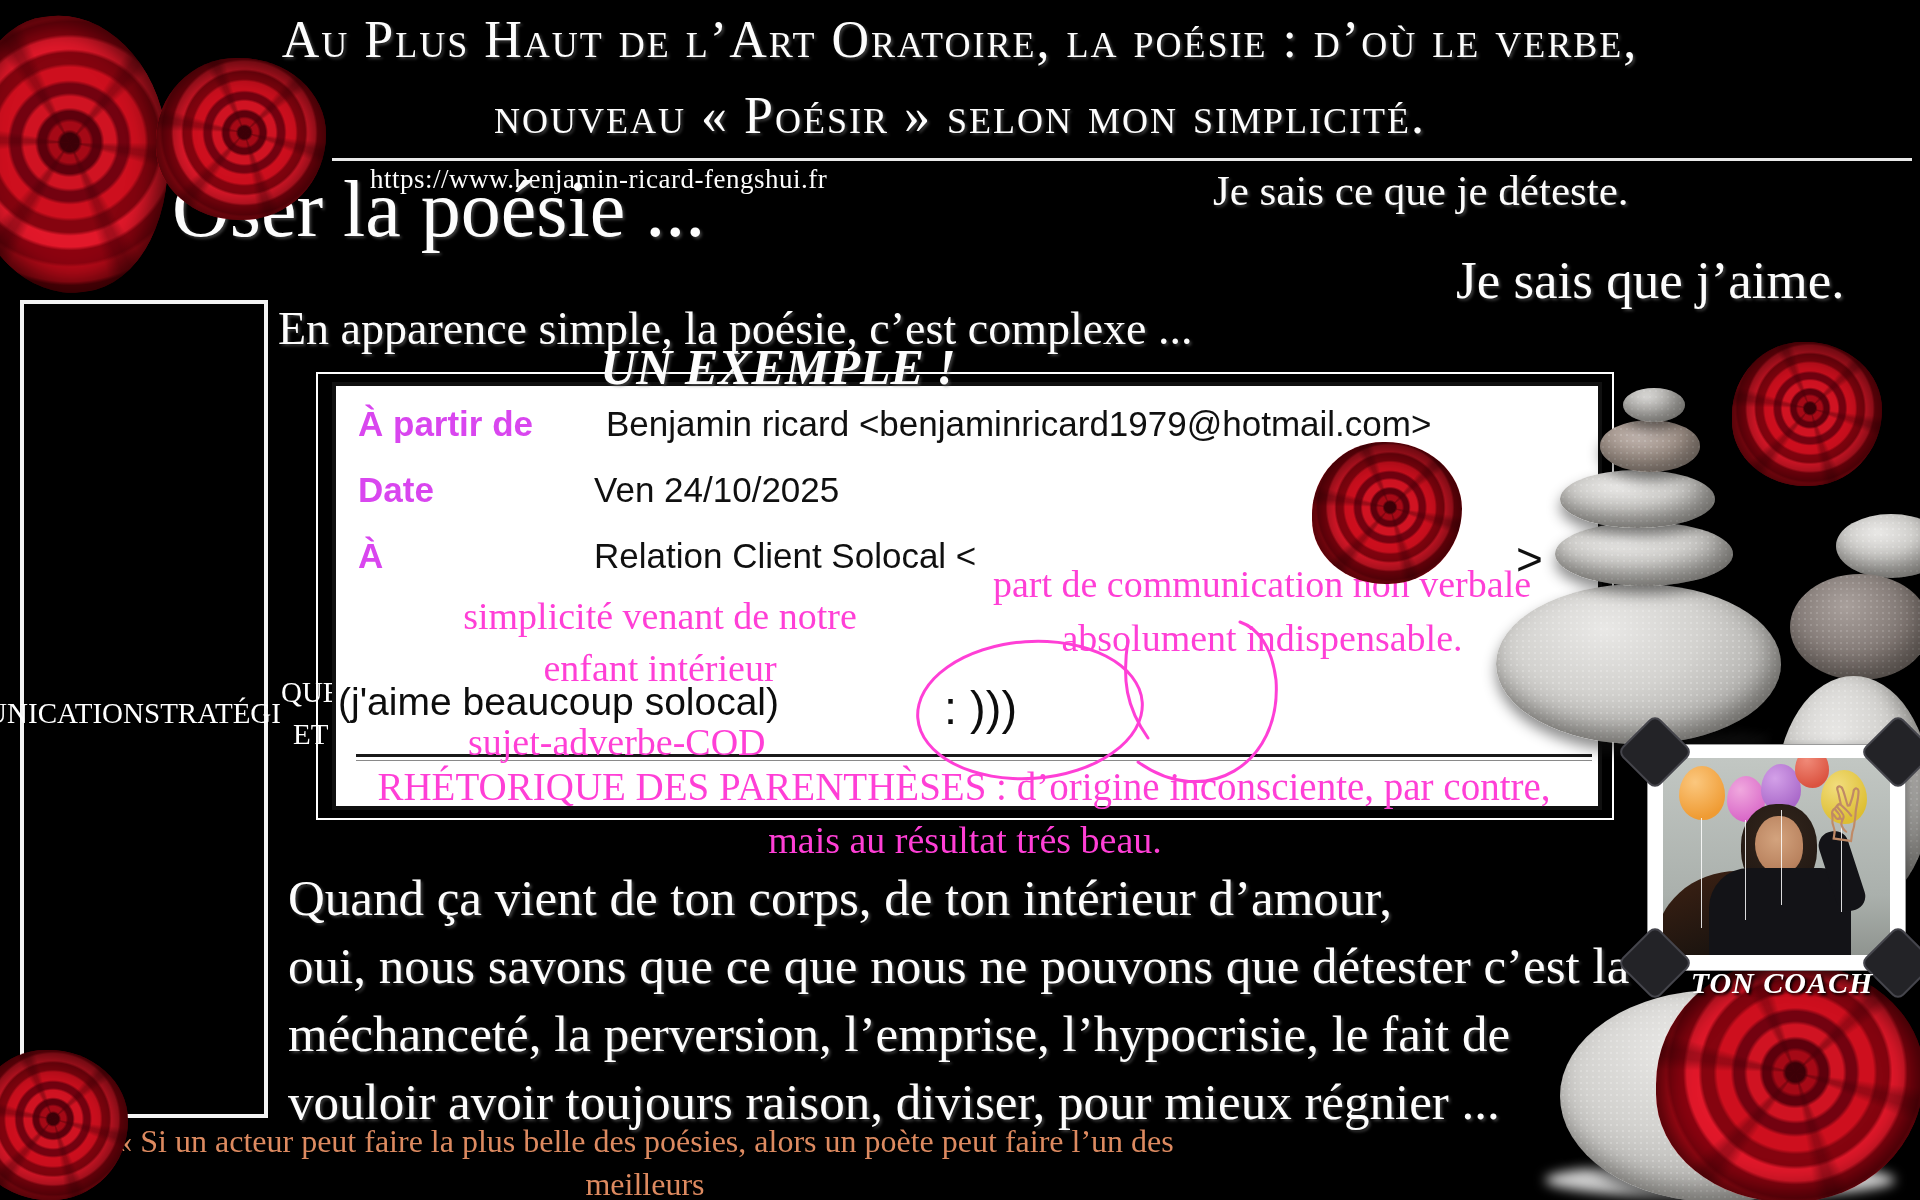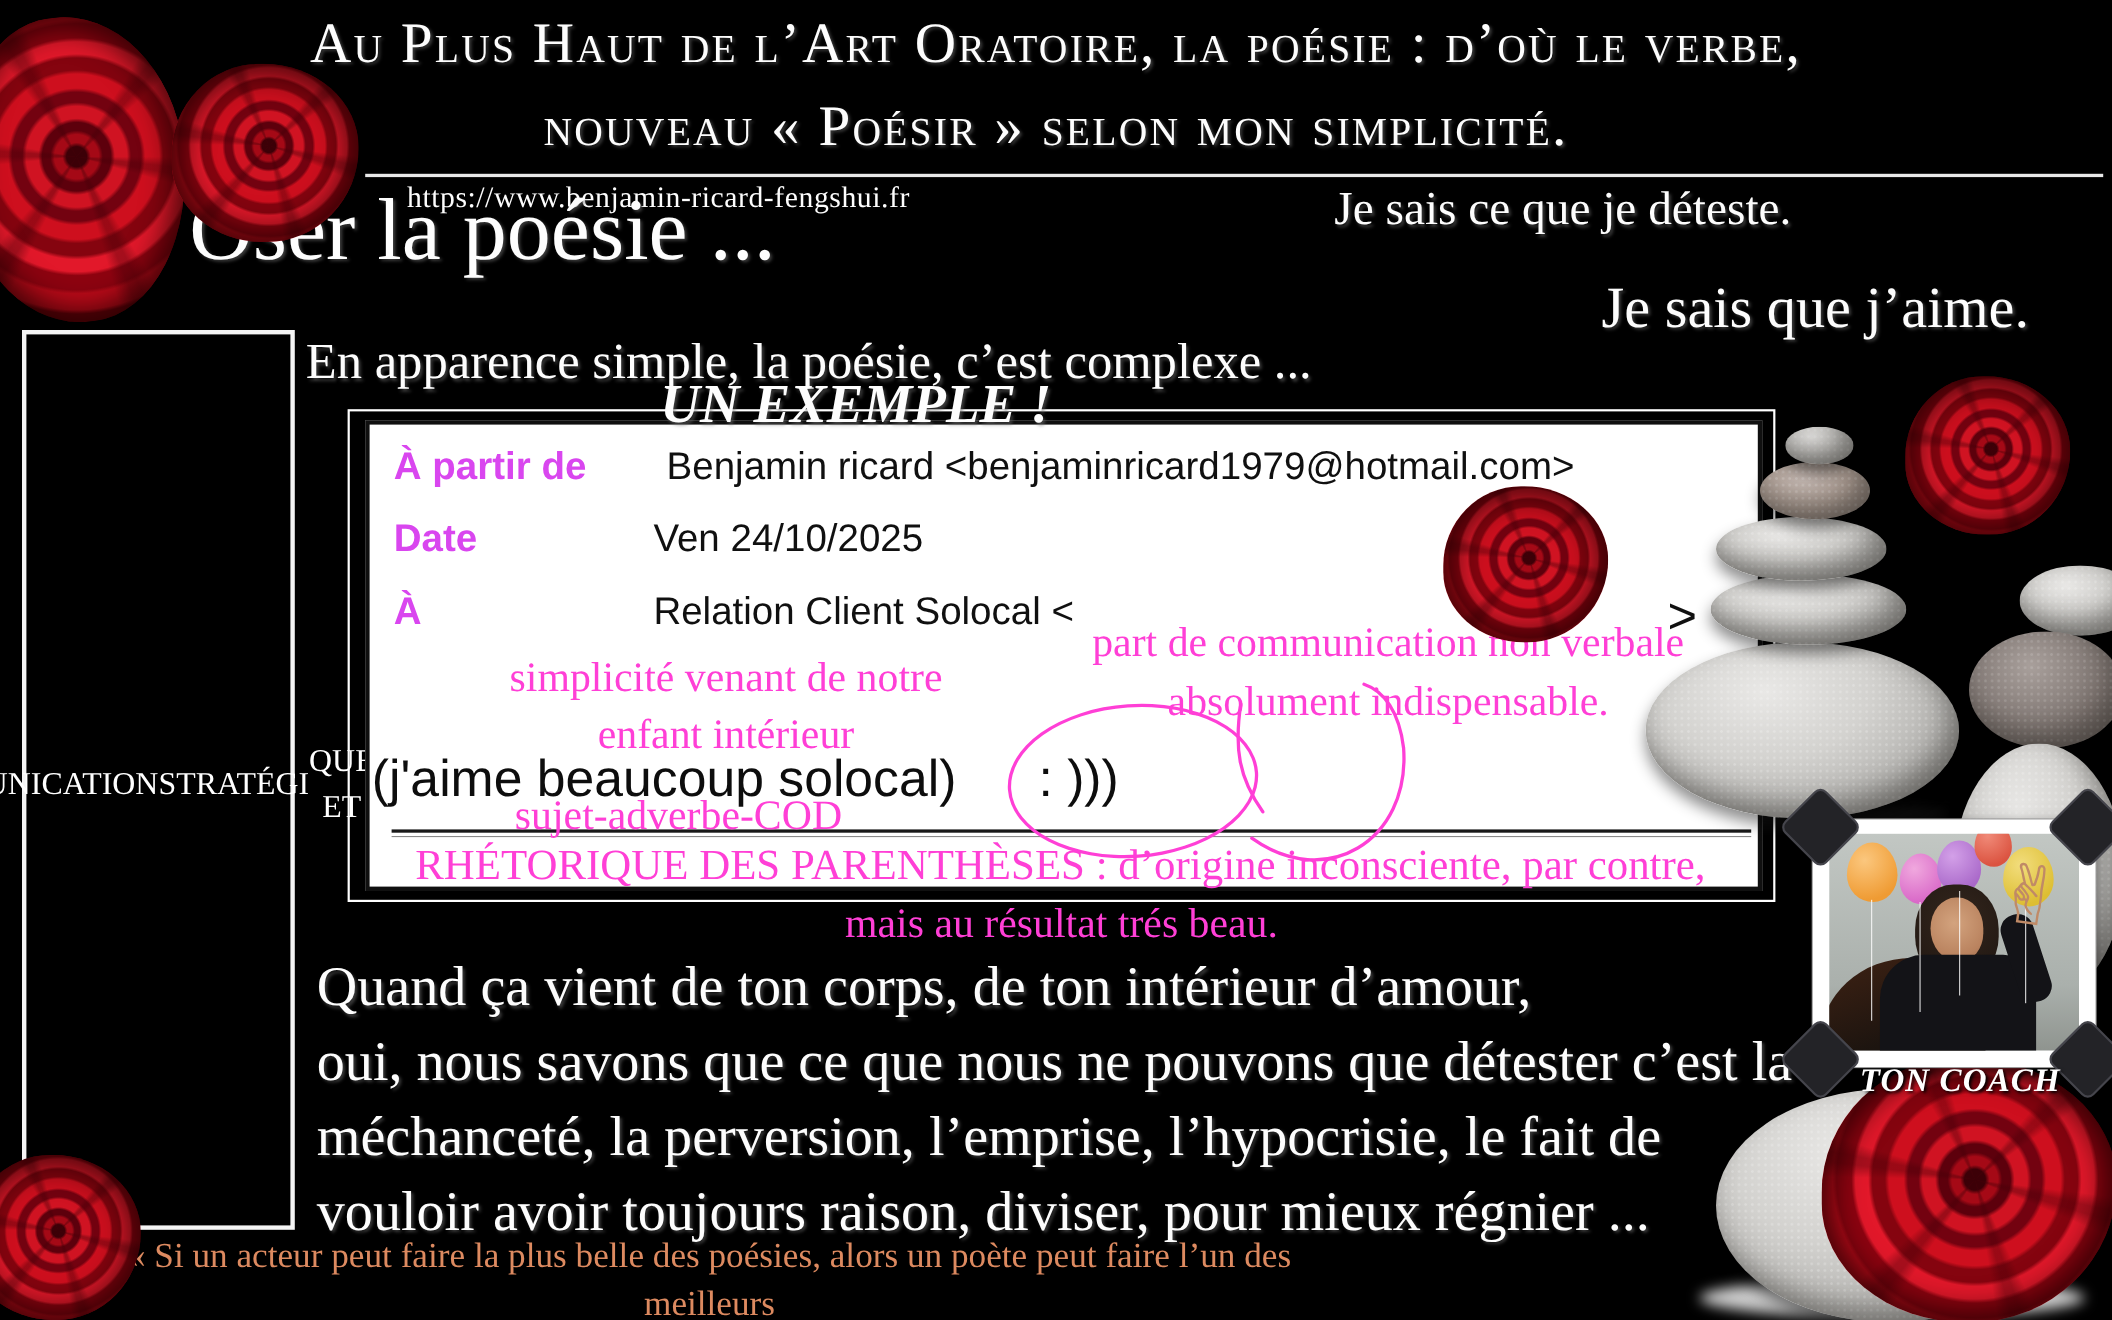--- a/index.html
+++ b/index.html
@@ -31,21 +31,21 @@
   .sidebar .line{font-size:42px;color:#fff;text-align:center;line-height:1;}
   .sidebar .line:last-child{font-size:36px;}
 
   
   .mail-outline{left:316px;top:372px;width:1294px;height:444px;border:2px solid #fff;z-index:3;}
   .mail-box{left:332px;top:382px;width:1262px;height:420px;background:#fff;
             border:4px solid #101010;z-index:4;}
   .mail-label{font-weight:bold;color:#d946ef;font-size:35px;z-index:5;}
   .mail-value{color:#101010;font-size:35px;z-index:5;}
   .mail-gt{left:1516px;top:532px;font-size:46px;color:#101010;z-index:5;}
-  .mail-body{left:338px;top:680px;font-size:47px;color:#0d0d0d;z-index:5;}
+  .mail-body{left:338px;top:680px;font-size:39px;color:#0d0d0d;z-index:5;}
   .mail-smiley{left:944px;top:680px;font-size:47px;color:#0d0d0d;z-index:5;}
   .sep1{left:356px;top:754px;width:1236px;height:3px;background:#191919;z-index:5;}
   .sep2{left:356px;top:760px;width:1236px;height:1px;background:#8a8a8a;z-index:5;}
 
   .pink{color:#ff3fd6;z-index:6;}
   .ann-right{left:950px;top:562px;width:624px;text-align:center;font-size:38px;}
   .ann-right2{left:950px;top:616px;width:624px;text-align:center;font-size:38px;}
   .ann-left{left:360px;top:594px;width:600px;text-align:center;font-size:38px;}
   .ann-left2{left:360px;top:646px;width:600px;text-align:center;font-size:38px;}
   .ann-grammar{left:468px;top:720px;font-size:38px;}

